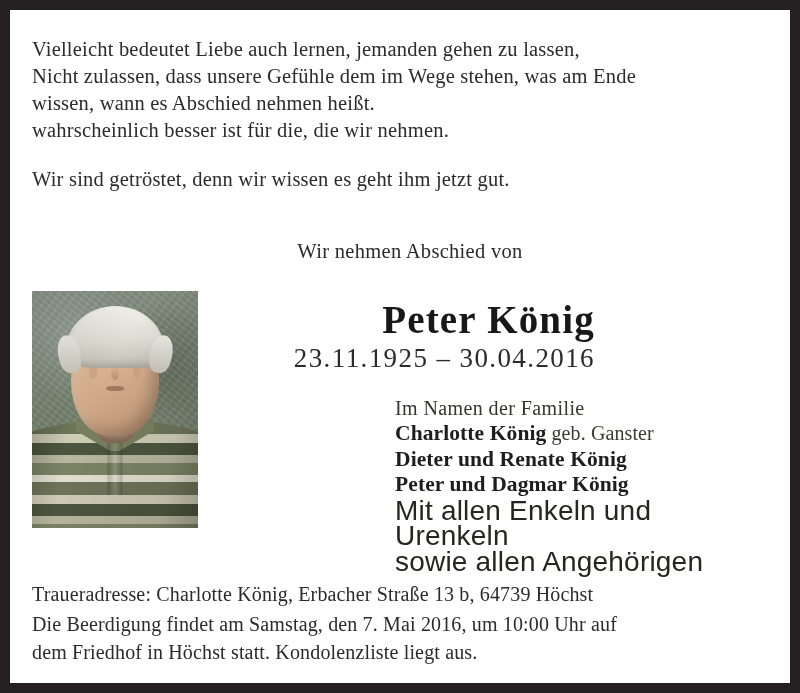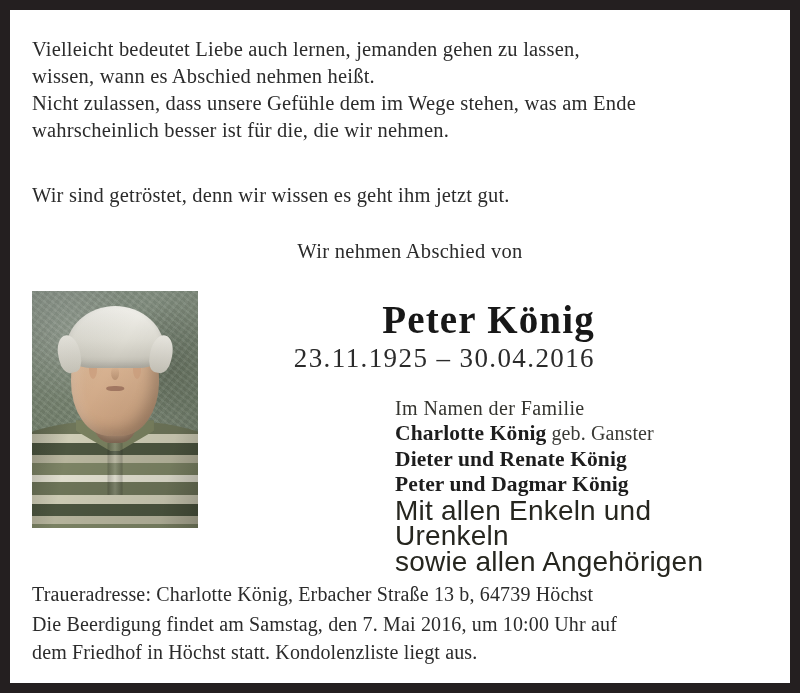--- a/index.html
+++ b/index.html
@@ -41,21 +41,21 @@
     font-size: 20.5px;
     line-height: 27px;
     color: #2b2b2b;
     letter-spacing: 0.2px;
     white-space: nowrap;
   }
 
   .consolation {
     position: absolute;
     left: 22px;
-    top: 172px;
+    top: 156px;
     font-family: "Liberation Serif", "DejaVu Serif", serif;
     font-size: 20.5px;
     line-height: 27px;
     color: #2b2b2b;
     letter-spacing: 0.2px;
     white-space: nowrap;
   }
 
   .farewell-lead {
     position: absolute;
@@ -359,22 +359,22 @@
   .footer-line.funeral-first { margin-top: 2px; }
 </style>
 </head>
 <body>
 
 <div class="obituary-card">
   <div class="card-inner">
 
     <div class="verse-block">
       <div class="verse-line">Vielleicht bedeutet Liebe auch lernen, jemanden gehen zu lassen,</div>
+      <div class="verse-line">Nicht zulassen, dass unsere Gefühle dem im Wege stehen, was am Ende</div>
       <div class="verse-line">wissen, wann es Abschied nehmen heißt.</div>
-      <div class="verse-line">Nicht zulassen, dass unsere Gefühle dem im Wege stehen, was am Ende</div>
       <div class="verse-line">wahrscheinlich besser ist für die, die wir nehmen.</div>
     </div>
 
     <div class="consolation">Wir sind getröstet, denn wir wissen es geht ihm jetzt gut.</div>
 
     <div class="farewell-lead">Wir nehmen Abschied von</div>
 
     <div class="name-zone">
       <div class="deceased-name">Peter König</div>
       <div class="deceased-dates">23.11.1925 – 30.04.2016</div>

